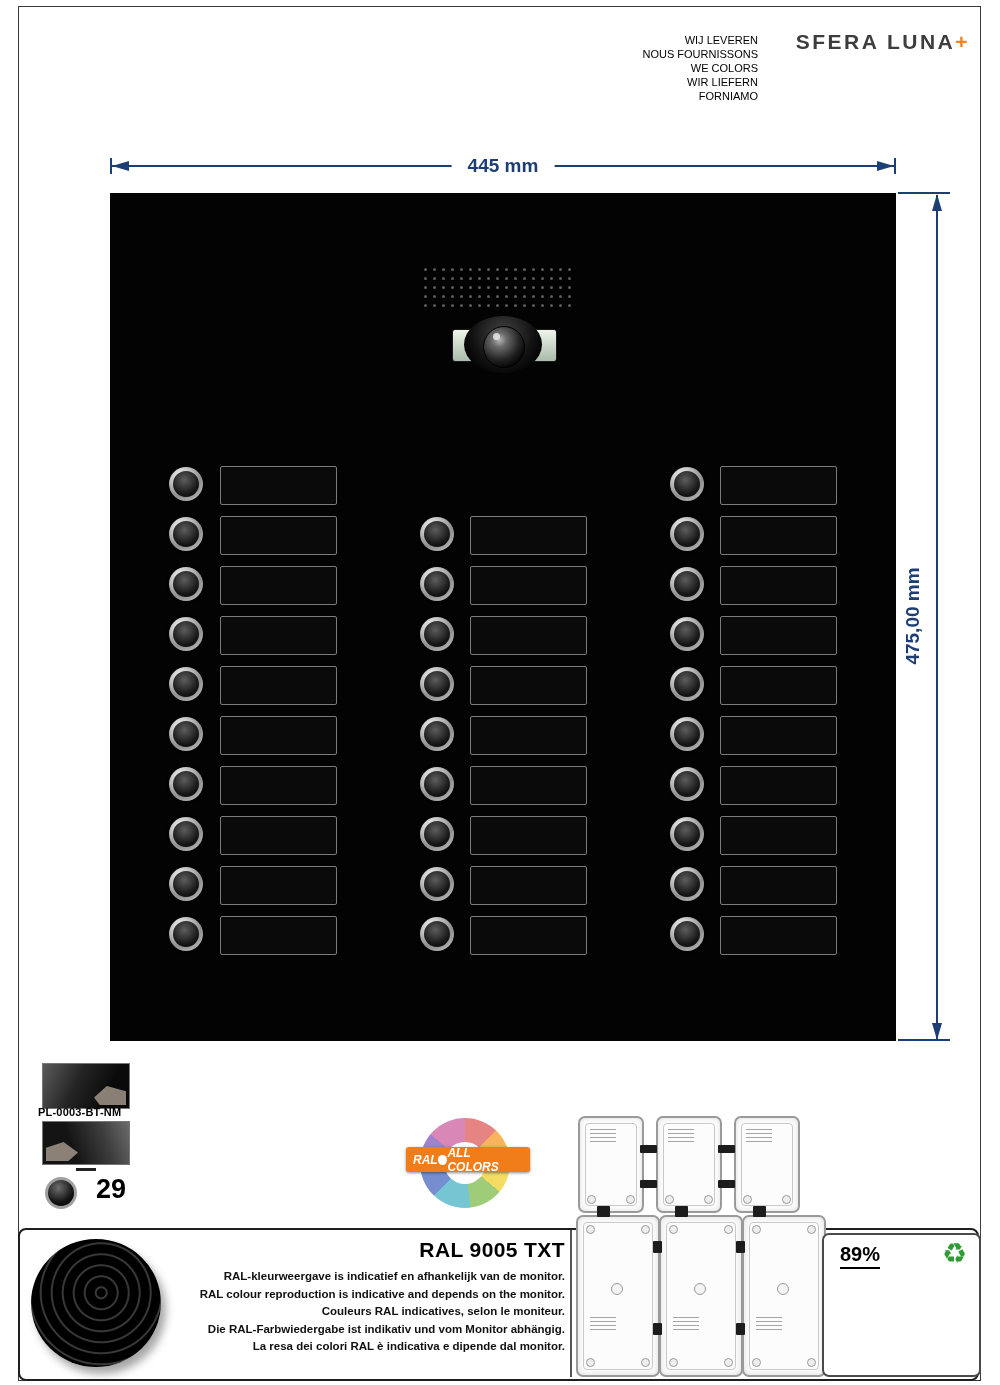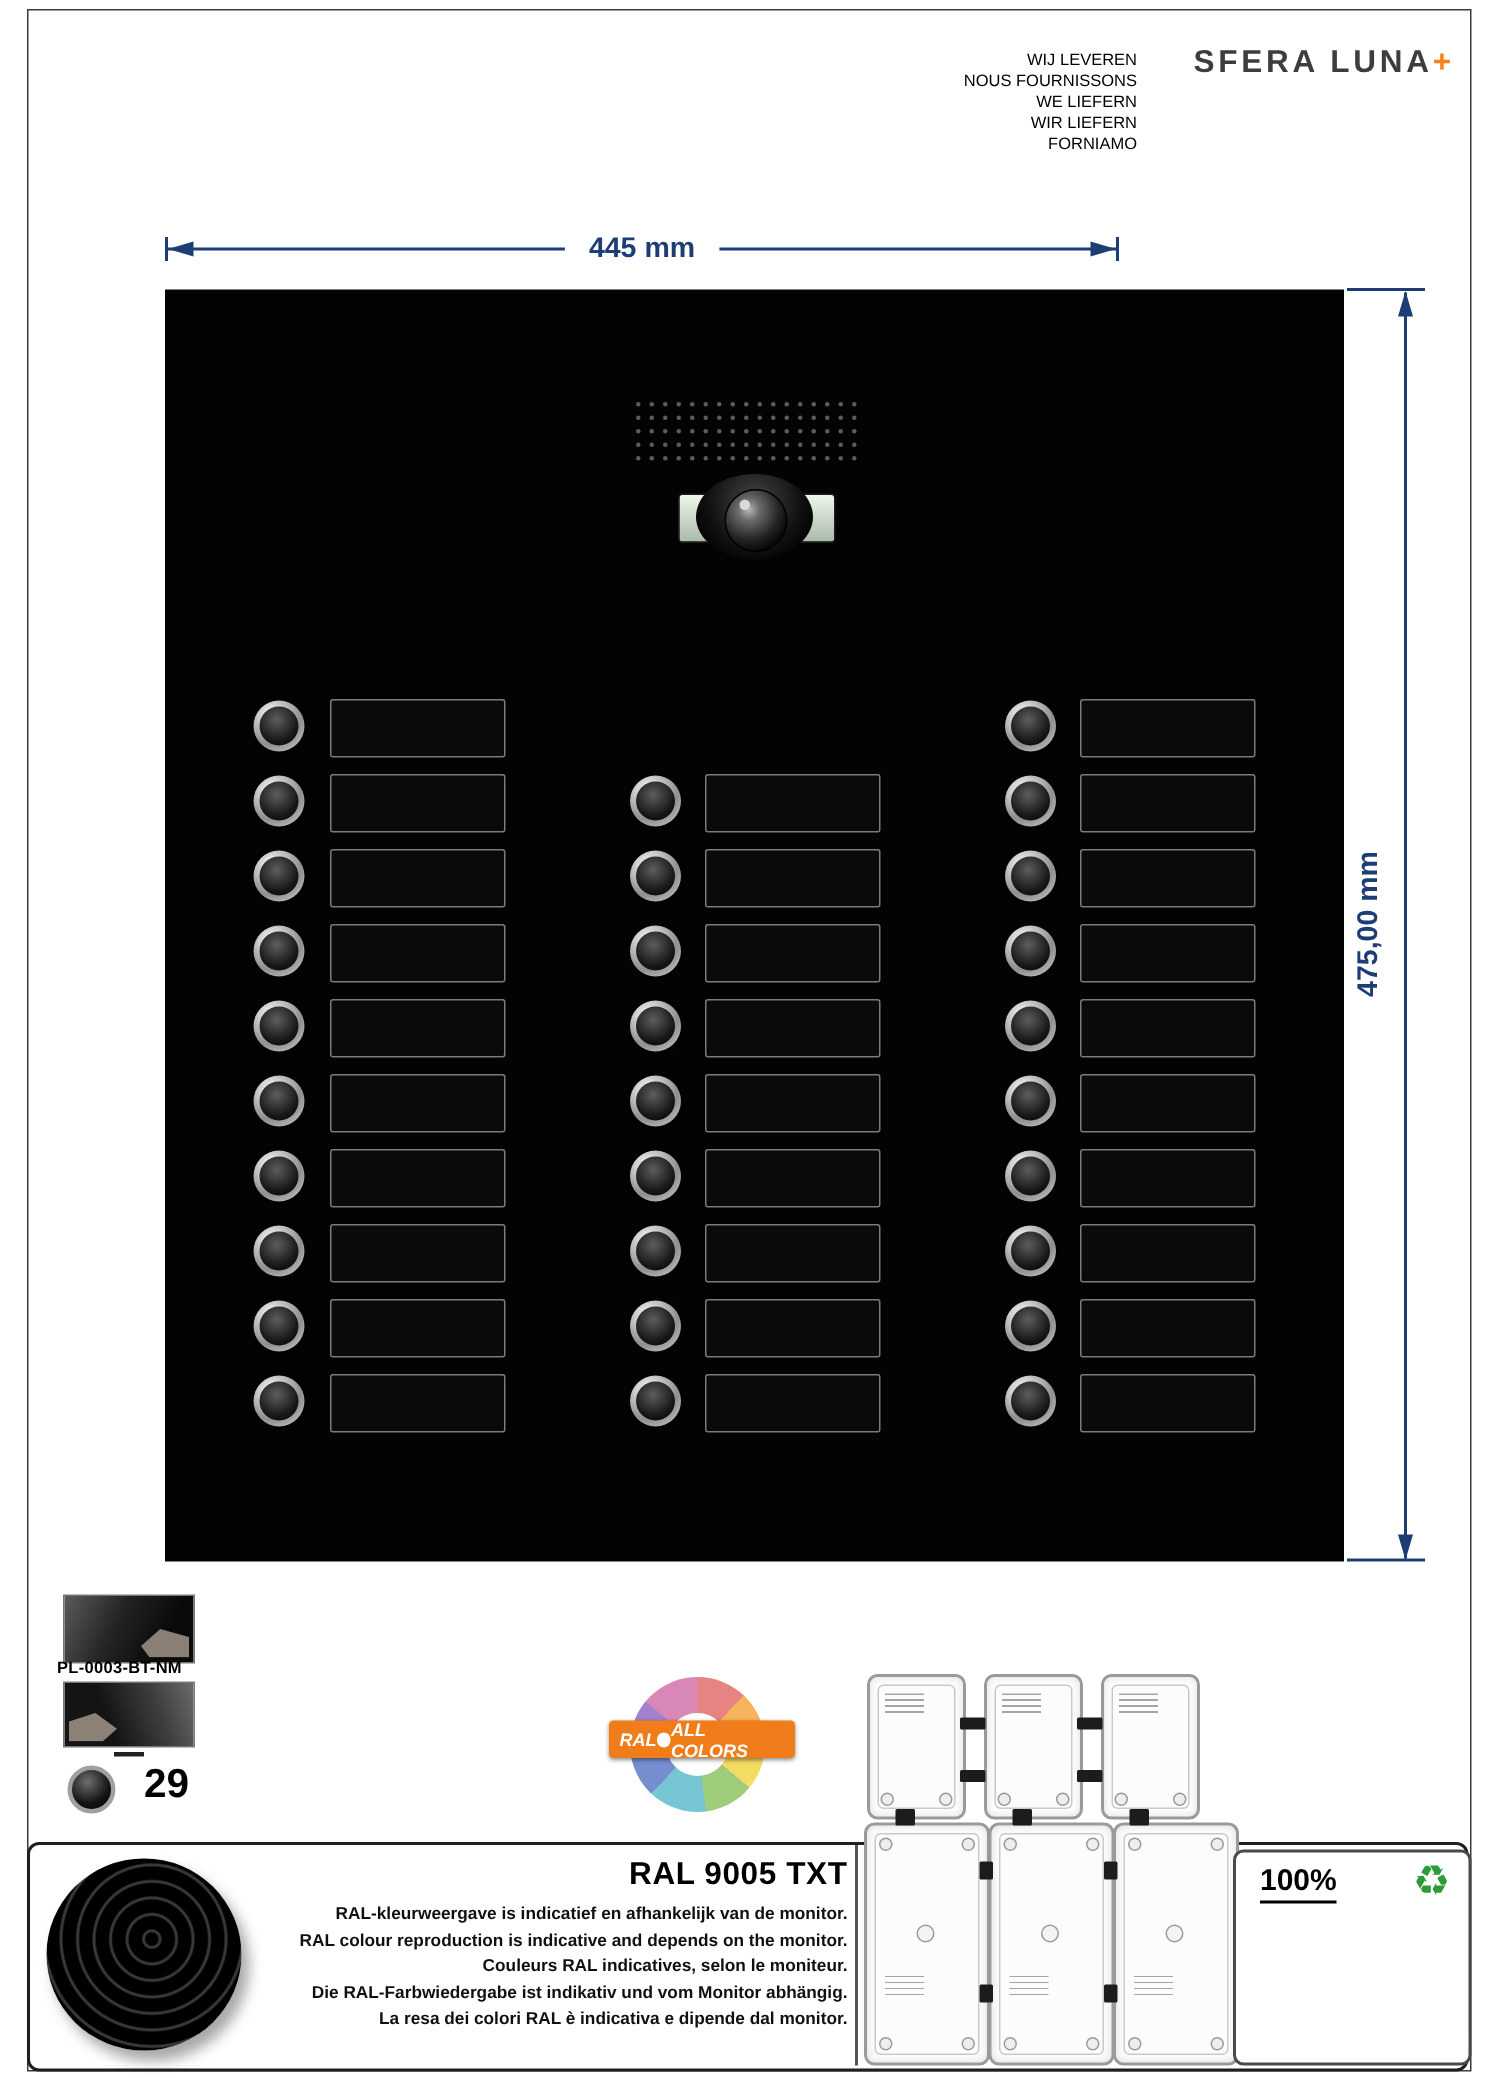--- a/index.html
+++ b/index.html
@@ -13,21 +13,21 @@
     font-family:"Liberation Sans",sans-serif;overflow:hidden;color:#000;text-decoration:underline;
   }
   .page-border{position:absolute;left:18px;top:6px;width:961px;height:1373px;border:1px solid #3a3a3a;}
 
   
   .delivery{position:absolute;top:33px;right:242px;text-align:right;font-size:11px;line-height:14px;color:#000;}
   .brand{position:absolute;top:30px;right:30px;font-size:21px;font-weight:800;letter-spacing:2.5px;color:#3d3d3d;white-space:nowrap;}
   .brand .plus{color:#f58220;font-weight:800;}
 
   
-  .hdim{position:absolute;left:110px;top:156px;width:636px;height:20px;}
+  .hdim{position:absolute;left:110px;top:156px;width:786px;height:20px;}
   .hdim-line{position:absolute;left:2px;right:2px;top:9px;height:2px;background:var(--blue);}
   .hdim-tick{position:absolute;top:2px;width:2px;height:16px;background:var(--blue);}
   .arrow-l{position:absolute;left:2px;top:5px;width:0;height:0;border-top:5px solid transparent;border-bottom:5px solid transparent;border-right:17px solid var(--blue);}
   .arrow-r{position:absolute;right:2px;top:5px;width:0;height:0;border-top:5px solid transparent;border-bottom:5px solid transparent;border-left:17px solid var(--blue);}
   .hdim-label{position:absolute;left:50%;top:50%;transform:translate(-50%,-50%);background:#fff;padding:0 16px;color:var(--blue);font-size:19px;font-weight:bold;white-space:nowrap;}
 
   
   .vdim-ext{position:absolute;left:898px;width:52px;height:2px;background:var(--blue);}
   .vdim-line{position:absolute;left:936px;top:195px;width:2px;height:844px;background:var(--blue);}
   .vdim-arrow-up{position:absolute;left:932px;top:194px;width:0;height:0;border-left:5px solid transparent;border-right:5px solid transparent;border-bottom:17px solid var(--blue);}
@@ -94,21 +94,21 @@
 </style>
 </head>
 <body>
 
 <div class="sheet">
   <div class="page-border"></div>
 
   <div class="delivery">
     <div>WIJ LEVEREN</div>
     <div>NOUS FOURNISSONS</div>
-    <div>WE LIEFERN</div>
+    <div>WE COLORS</div>
     <div>WIR LIEFERN</div>
     <div>FORNIAMO</div>
   </div>
   <div class="brand"><span>SFERA LUNA</span><span class="plus">+</span></div>
 
   <div class="hdim">
     <div class="hdim-line"></div>
     <div class="hdim-tick" style="left:0;"></div>
     <div class="hdim-tick" style="right:0;"></div>
     <div class="arrow-l"></div>
@@ -423,16 +423,16 @@
   <div class="conn" style="left:718px;top:1180px;width:17px;height:8px;"></div>
   <div class="conn" style="left:597px;top:1206px;width:13px;height:11px;"></div>
   <div class="conn" style="left:675px;top:1206px;width:13px;height:11px;"></div>
   <div class="conn" style="left:753px;top:1206px;width:13px;height:11px;"></div>
   <div class="conn" style="left:653px;top:1241px;width:9px;height:12px;"></div>
   <div class="conn" style="left:736px;top:1241px;width:9px;height:12px;"></div>
   <div class="conn" style="left:653px;top:1323px;width:9px;height:12px;"></div>
   <div class="conn" style="left:736px;top:1323px;width:9px;height:12px;"></div>
 
   <div class="recycle-box">
-    <div class="pct">100%</div>
+    <div class="pct">89%</div>
     <div class="recycle-icon">♻</div>
   </div>
 </div>
 
 </body></html>

